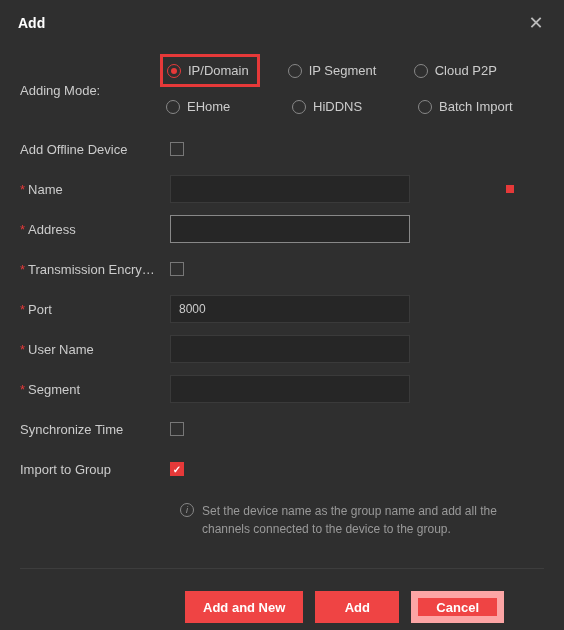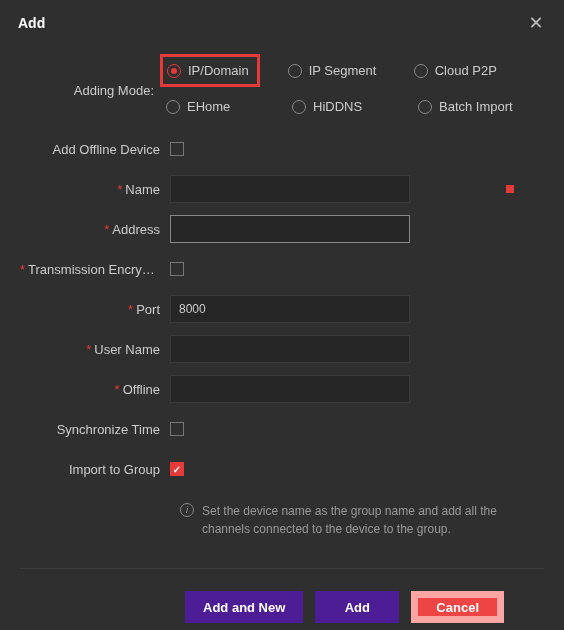--- a/index.html
+++ b/index.html
@@ -44,21 +44,21 @@
       padding: 8px 20px 10px 20px;
     }
     .row {
       display: flex;
       align-items: center;
       margin-bottom: 8px;
       min-height: 28px;
     }
     .label-col {
       width: 150px;
-      text-align: right;
+      text-align: left;
       padding-right: 10px;
       color: #ccc;
       font-size: 13px;
       white-space: nowrap;
       overflow: hidden;
       text-overflow: ellipsis;
     }
     .req {
       color: #e63939;
       margin-right: 3px;
@@ -185,21 +185,21 @@
     .btn {
       height: 32px;
       padding: 0 18px;
       font-size: 13px;
       cursor: pointer;
       border: none;
       font-weight: bold;
       min-width: 84px;
     }
     .btn-primary {
-      background: #4c1d95;
+      background: #ef4444;
       color: #fff;
     }
     .btn-secondary {
       background: #ef4444;
       color: #fff;
       border: 7px solid #fca5a5;
     }
     .form-row {
       display: flex;
       align-items: center;
@@ -279,21 +279,21 @@
       <div class="label-col"><span class="req">*</span><span>Port</span></div>
       <input class="text-input" value="8000" style="">
     </div>
 
     <div class="form-row">
       <div class="label-col"><span class="req">*</span><span>User Name</span></div>
       <input class="text-input" value="" style="">
     </div>
 
     <div class="form-row">
-      <div class="label-col"><span class="req">*</span><span>Offline</span></div>
+      <div class="label-col"><span class="req">*</span><span>Segment</span></div>
       <input type="password" class="text-input" value="" style="">
     </div>
 
     <div class="form-row">
       <div class="label-col">Synchronize Time</div>
       <span class="checkbox"></span>
     </div>
 
     <div class="form-row">
       <div class="label-col">Import to Group</div>

